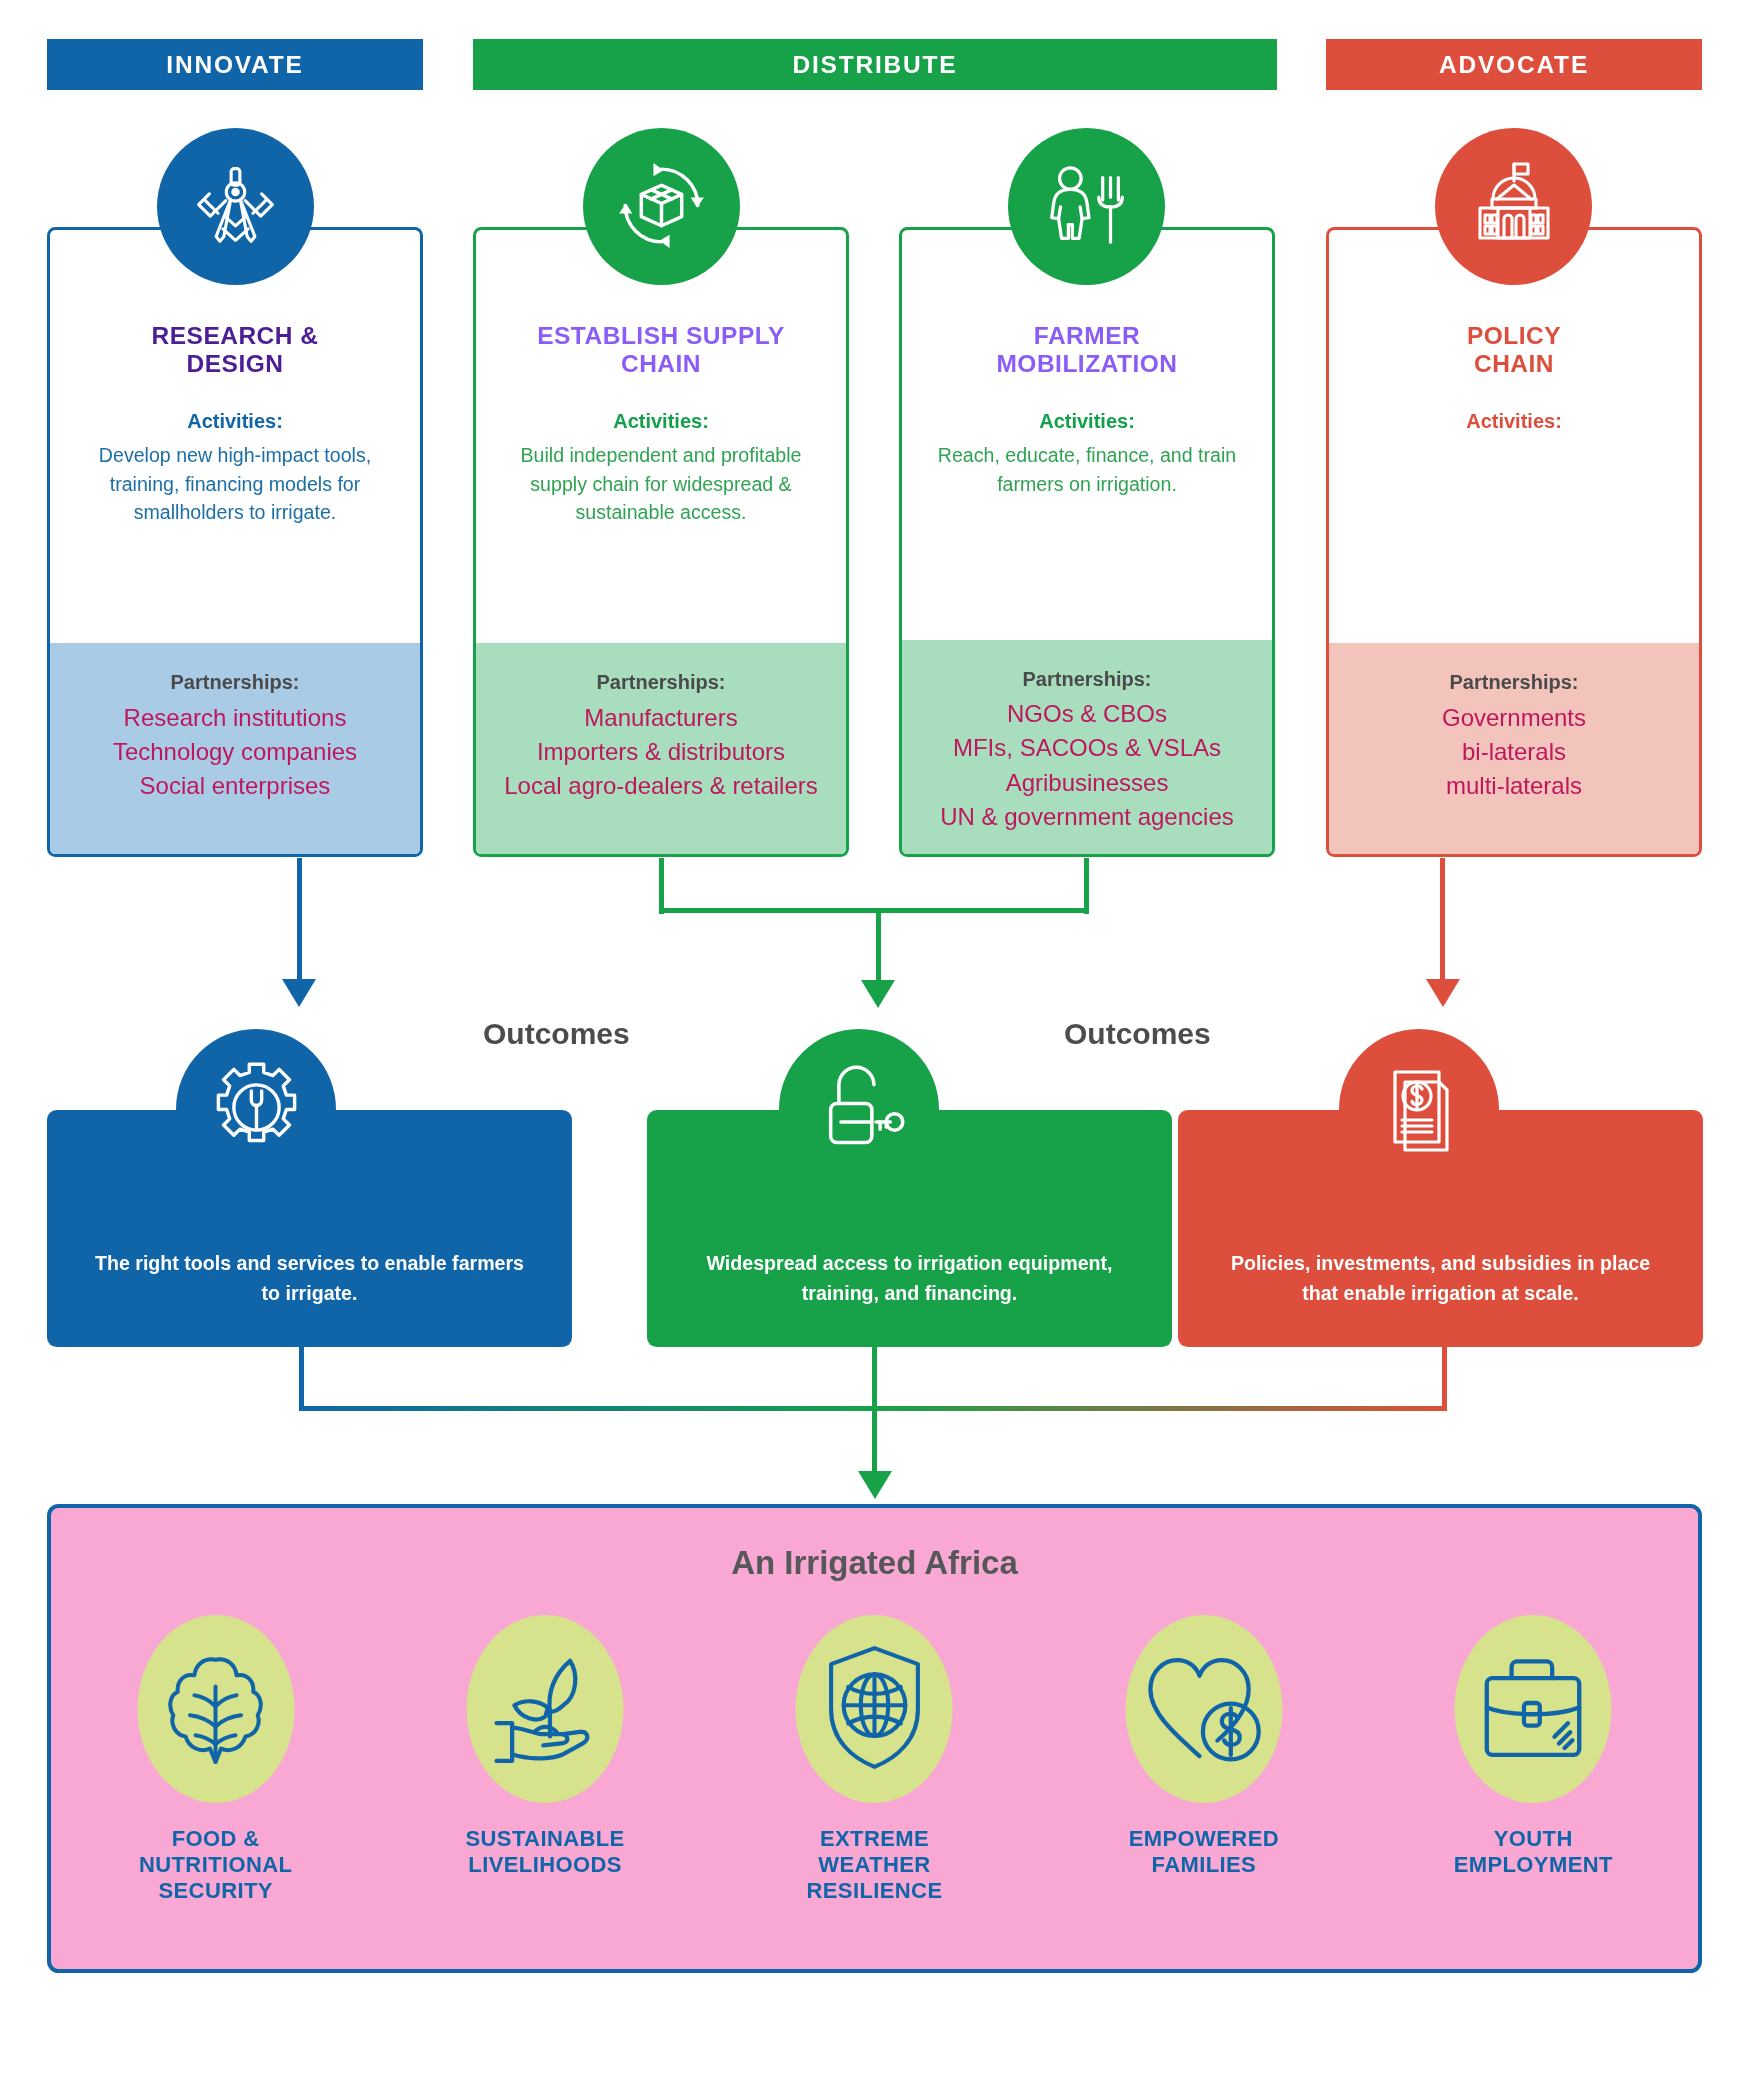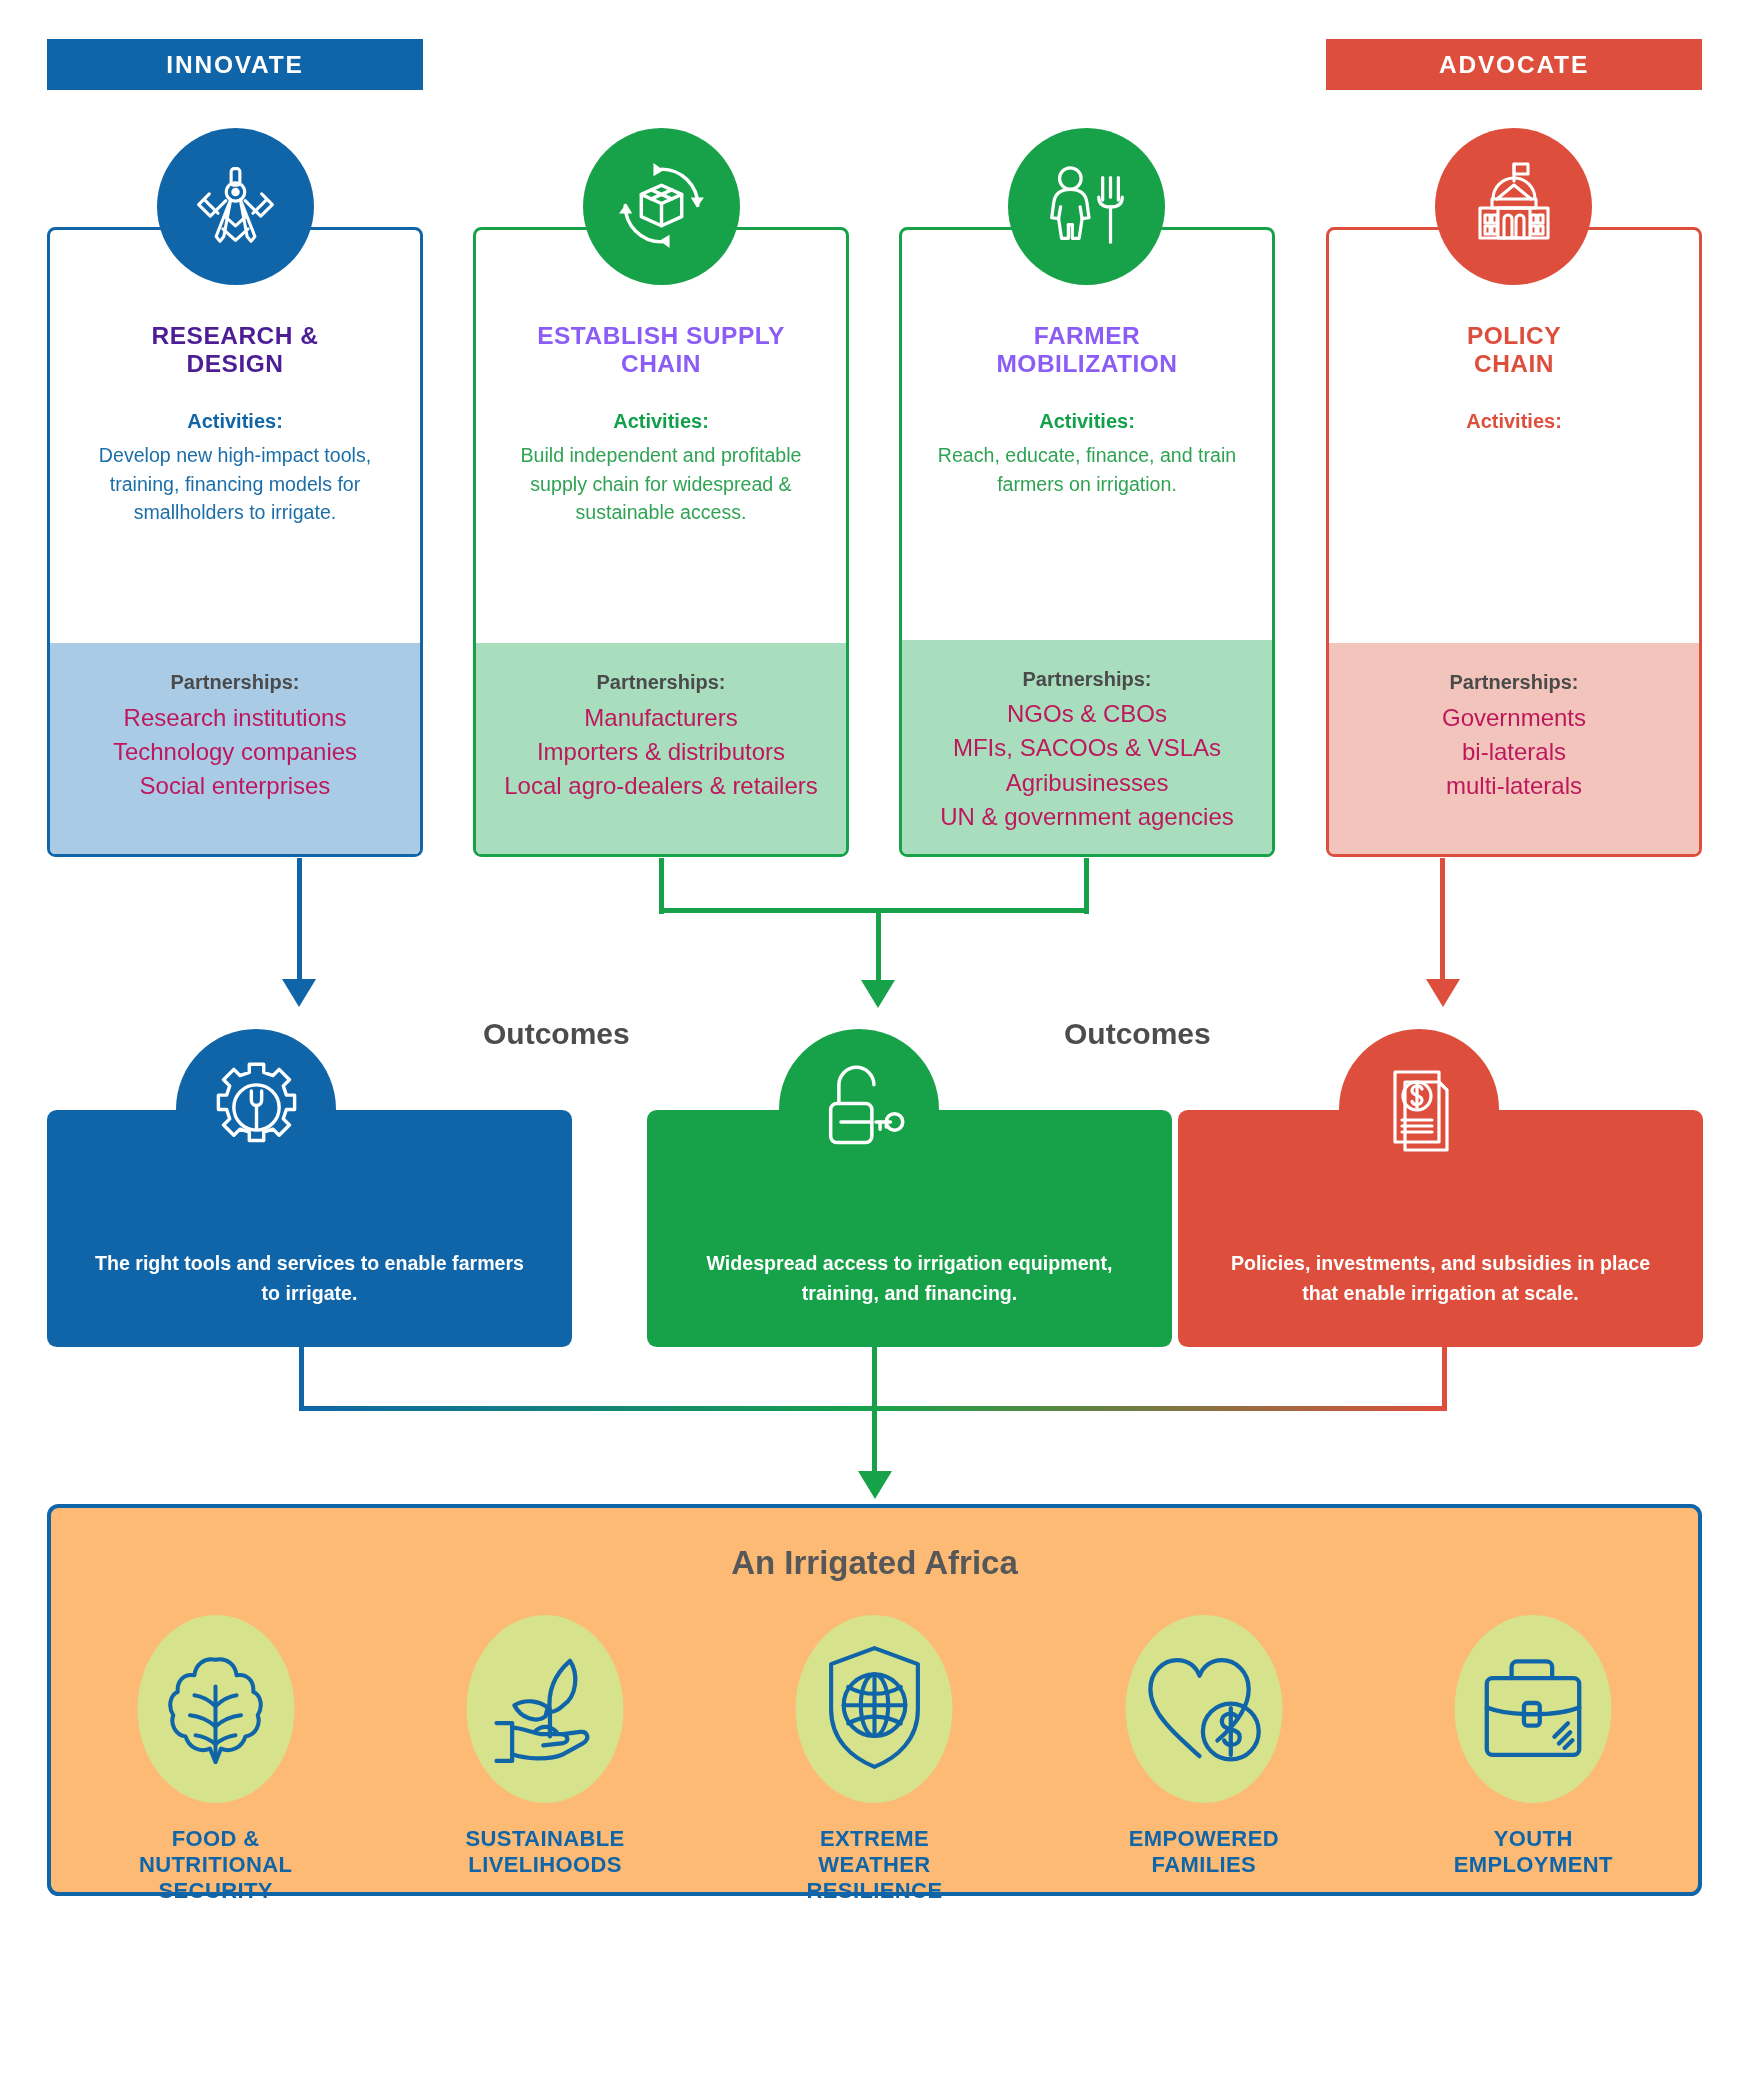--- a/index.html
+++ b/index.html
@@ -140,23 +140,23 @@
   .outcomes-label {
     position: absolute; top: 1017px;
     font-size: 30px; font-weight: 700; color: #4c4c4c;
   }
   #olab-1 { left: 483px; }
   #olab-2 { left: 1064px; }
 
   
   #vision {
     position: absolute; left: 47px; top: 1504px;
-    width: 1655px; height: 392px;
+    width: 1655px; height: 469px;
     border: 4.1px solid #1065a8; border-radius: 11.5px;
-    background: #fdba74;
+    background: #f9a8d4;
   }
   #vision-title {
     position: absolute; top: 36px; left: 0; width: 100%;
     text-align: center;
     font-size: 33px; font-weight: 700; color: #555759;
   }
   #vision-row {
     position: absolute; top: 98px; left: 0; width: 100%;
     display: flex; justify-content: space-around; align-items: flex-start;
   }
@@ -181,20 +181,23 @@
     white-space: pre-line;
   }
 </style>
 </head>
 <body>
 
 <div id="root">
 
   <div class="hdr-bar" id="hdr-innovate">
     <span>INNOVATE</span>
+  </div>
+  <div class="hdr-bar" id="hdr-distribute">
+    <span>DISTRIBUTE</span>
   </div>
   <div class="hdr-bar" id="hdr-advocate">
     <span>ADVOCATE</span>
   </div>
 
   <div class="card" id="card-1">
     <div class="card-top">
       <div class="card-title">RESEARCH &amp;
 DESIGN</div>
       <div class="sect-head">Activities:</div>

